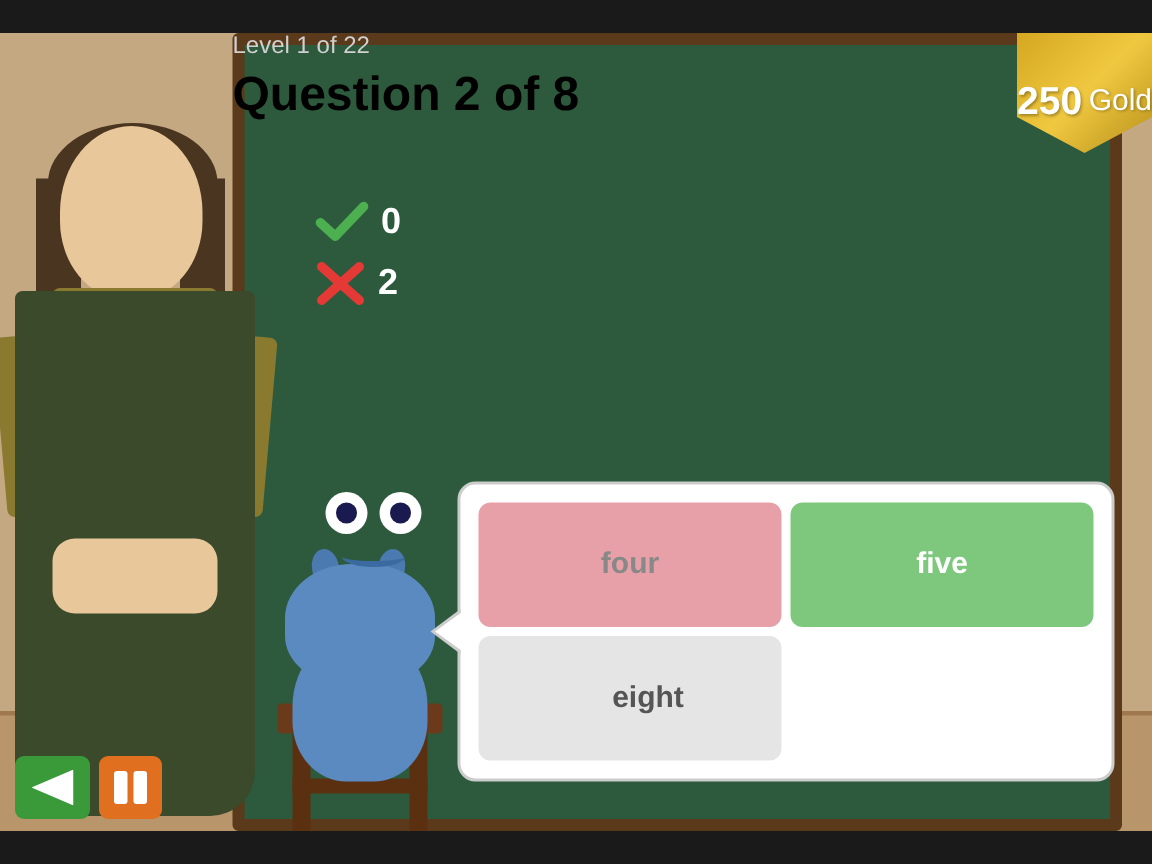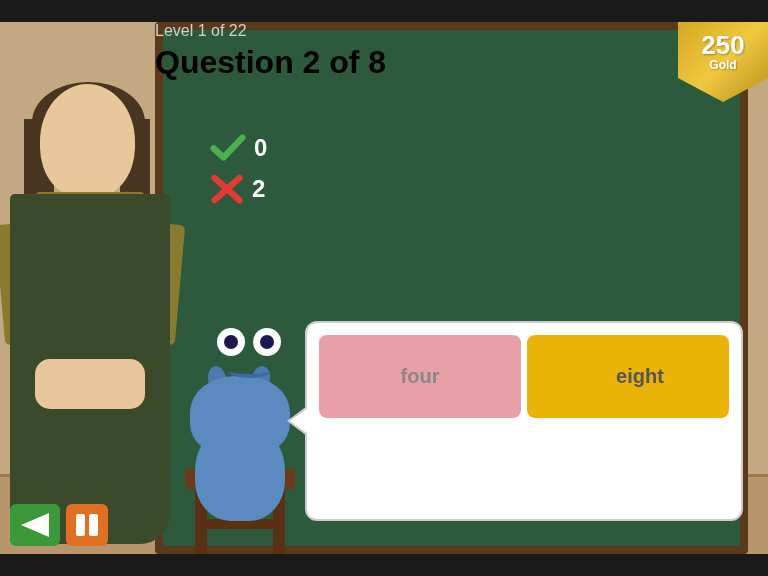--- a/index.html
+++ b/index.html
@@ -167,38 +167,38 @@
     .gold-badge {
       position: absolute;
       top: 22px;
       right: 0;
       width: 90px;
       height: 80px;
       background: linear-gradient(135deg, #d4a820, #f0c840, #b8901a);
       clip-path: polygon(0 0, 100% 0, 100% 70%, 50% 100%, 0 70%);
       z-index: 20;
       display: flex;
-      flex-direction: column;
+      flex-direction: row;
       align-items: center;
-      justify-content: flex-start;
+      justify-content: space-between;
       padding-top: 10px;
     }
 
     .gold-number {
       color: white;
       font-size: 26px;
       font-weight: bold;
       line-height: 1;
       text-shadow: 1px 1px 2px rgba(0,0,0,0.3);
     }
 
     .gold-text {
       color: white;
-      font-size: 12px;
-      font-weight: bold;
+      font-size: 20px;
+      font-weight: normal;
       text-shadow: 1px 1px 2px rgba(0,0,0,0.3);
     }
 
     
     .board-content {
       position: absolute;
       top: 22px;
       left: 155px;
       right: 20px;
       text-align: left;
@@ -407,21 +407,21 @@
       background: #e8a0a8;
       color: #888;
     }
 
     .answer-btn.correct {
       background: #7ec87e;
       color: #fff;
     }
 
     .answer-btn.neutral {
-      background: #eab308;
+      background: #e5e5e5;
       color: #555;
       padding-left: 24px;
     }
 
     
     .desk {
       position: absolute;
       bottom: 22px;
       left: 185px;
       width: 110px;
@@ -587,20 +587,21 @@
     <div class="monster-eye-right">
       <div class="monster-pupil-right"></div>
     </div>
     <div class="monster-mouth"></div>
   </div>
   <div class="monster-body"></div>
 </div>
 
 <div class="answer-panel">
   <button class="answer-btn wrong">four</button>
+  <button class="answer-btn correct">five</button>
   <button class="answer-btn neutral">eight</button>
 </div>
 
 <div class="nav-area">
   <button class="nav-back">
     <svg width="28" height="24" viewBox="0 0 28 24">
       <polygon points="28,0 0,12 28,24" fill="white"></polygon>
     </svg>
   </button>
   <button class="nav-pause">

